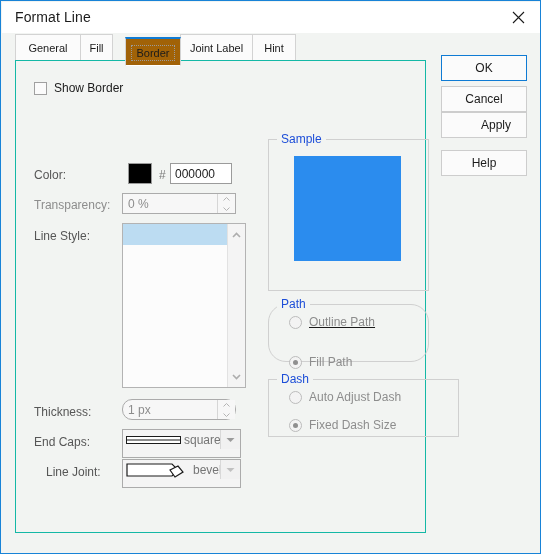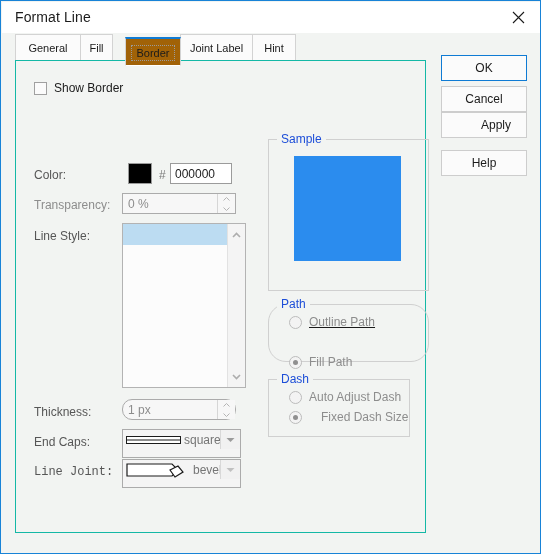--- a/index.html
+++ b/index.html
@@ -270,21 +270,21 @@
 
   #sample-box { left: 252px; top: 78px; width: 161px; height: 152px; }
   #sample-swatch {
     position: absolute;
     left: 25px; top: 16px;
     width: 107px; height: 105px;
     background: #2b8cee;
   }
 
   #path-box { left: 252px; top: 243px; width: 161px; height: 58px; border-radius: 18px; }
-  #dash-box { left: 252px; top: 318px; width: 142px; height: 58px; }
+  #dash-box { left: 252px; top: 318px; width: 191px; height: 58px; }
 
   .radio-row {
     position: absolute;
     display: flex;
     align-items: center;
     left: 20px;
     cursor: default;
   }
   .radio-circle {
     width: 13px; height: 13px;
@@ -436,21 +436,21 @@
         </svg>
       </span>
       <span class="combo-text" style="left:61px;">square</span>
       <span class="combo-arrow">
         <svg width="9" height="6" viewBox="0 0 9 6">
             <path d="M0.5 1 L4.5 5 L8.5 1 Z" fill="#9b9b9b"></path>
           </svg>
       </span>
     </div>
 
-    <div class="flabel" style="left:18px; top:404px;font-family:Liberation Mono, monospace;">Line Joint:</div>
+    <div class="flabel" style="left:30px; top:404px;">Line Joint:</div>
     <div class="combo" style="left:106px; top:398px;">
       <span class="combo-preview">
         <svg width="62" height="18" viewBox="0 0 62 18" style="margin-top:-2px">
           <polygon points="1,3 46,3 52,9 46,15 1,15" fill="#ffffff" stroke="#1b1b1b" stroke-width="1.2"></polygon>
           <polygon points="44,9 52,5 57,11 49,16" fill="#ffffff" stroke="#1b1b1b" stroke-width="1.2"></polygon>
         </svg>
       </span>
       <span class="combo-text" style="left:70px;">bevel</span>
       <span class="combo-arrow">
         <svg width="9" height="6" viewBox="0 0 9 6">
@@ -475,21 +475,21 @@
         <span class="radio-label">Fill Path</span>
       </div>
     </div>
 
     <div class="groupbox" id="dash-box">
       <span class="groupbox-title">Dash</span>
       <div class="radio-row" style="top:10px;">
         <span class="radio-circle"></span>
         <span class="radio-label">Auto Adjust Dash</span>
       </div>
-      <div class="radio-row" style="top:30px;gap:12px;">
+      <div class="radio-row" style="top:38px;">
         <span class="radio-circle checked"></span>
         <span class="radio-label">Fixed Dash Size</span>
       </div>
     </div>
 
   </div>
 
   <div class="dlg-button default" style="top:54px;">
     <span>OK</span>
   </div>

